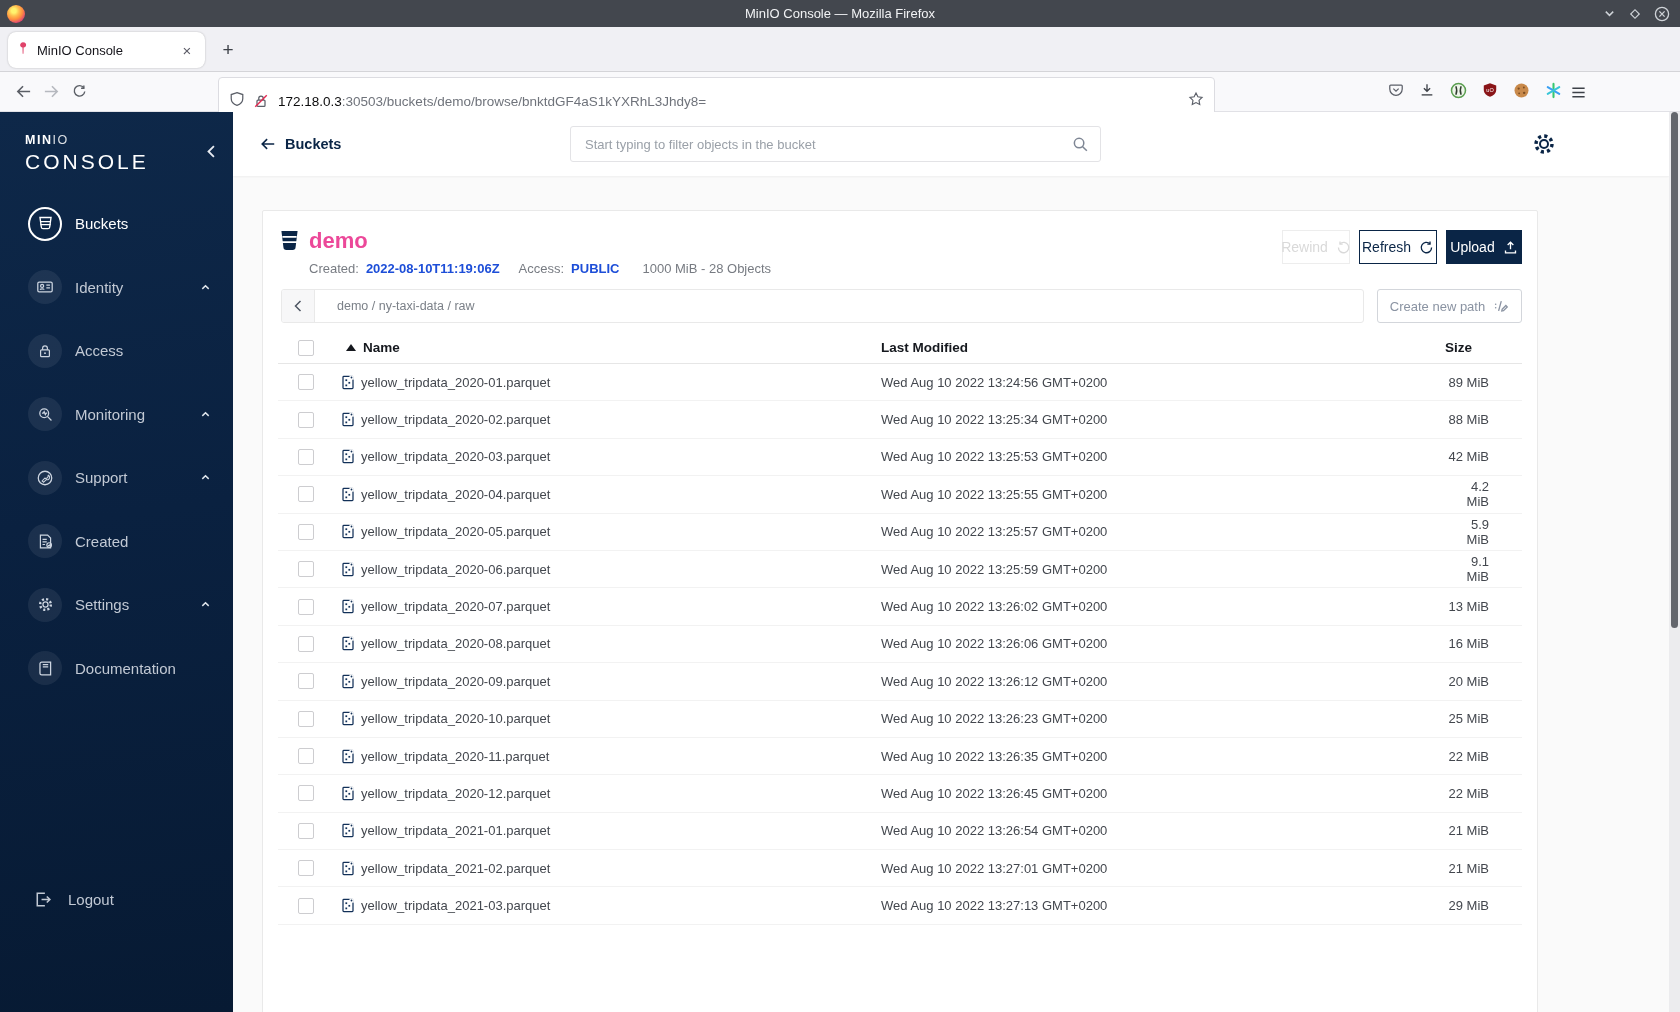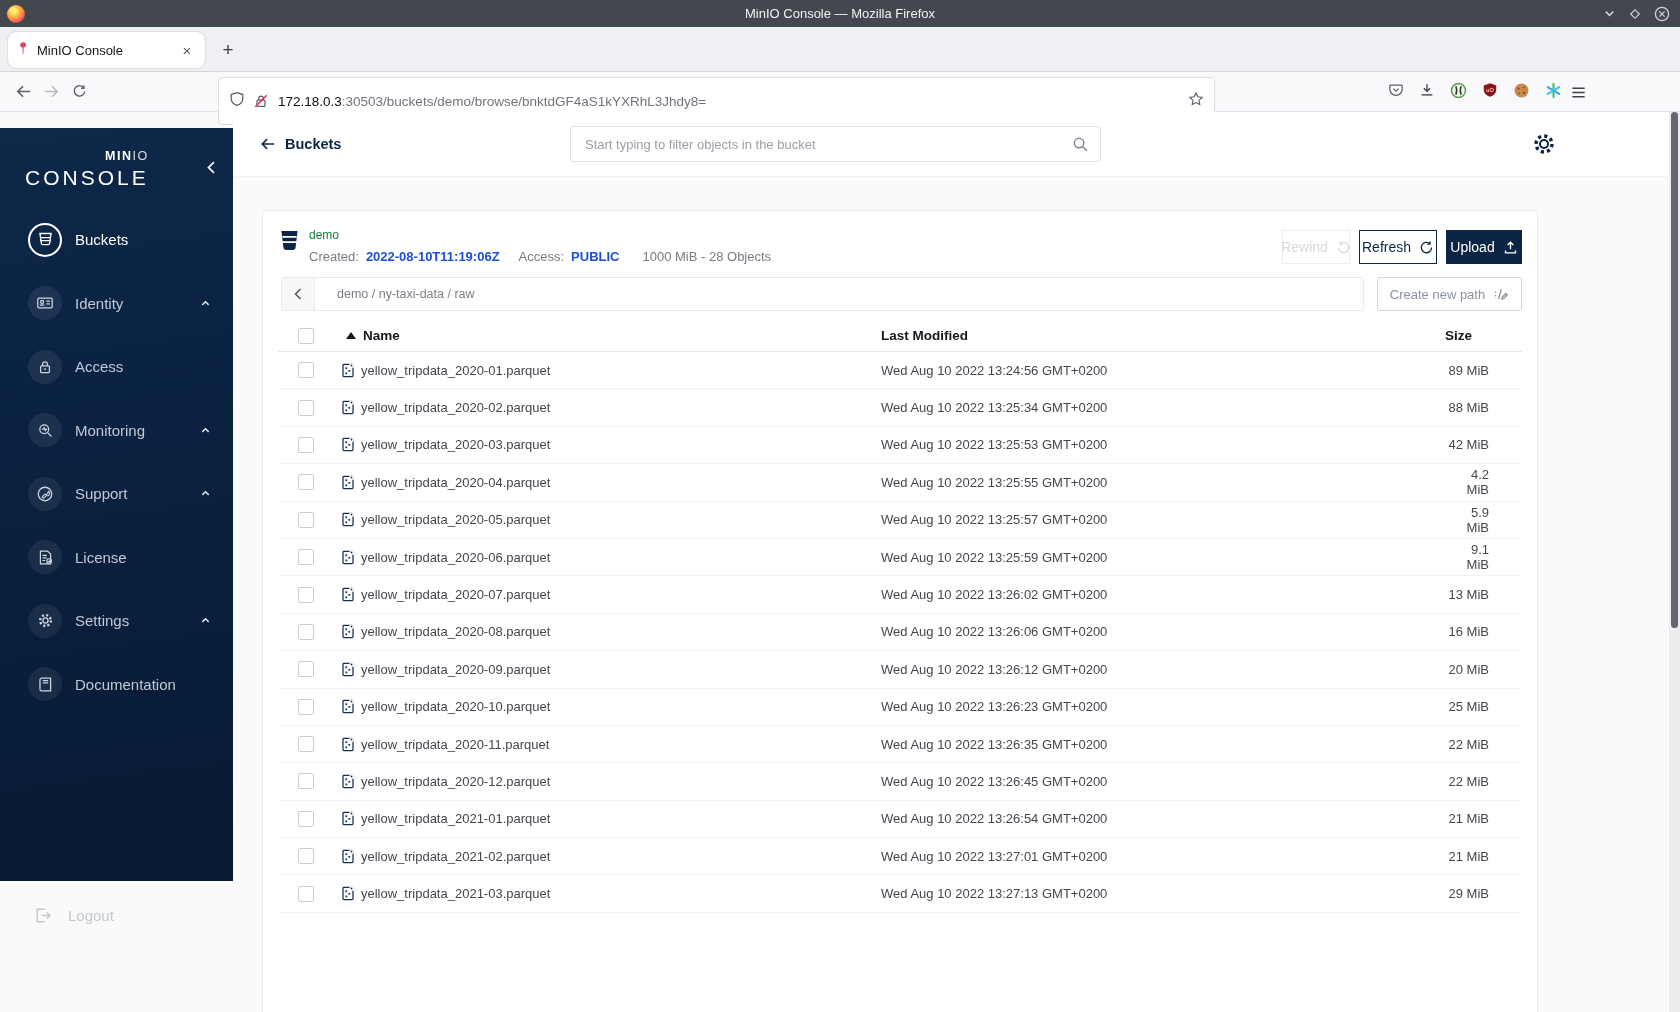--- a/index.html
+++ b/index.html
@@ -26,22 +26,22 @@
   .nav-btn.back { margin-left:9px; }
   .nav-btn.fwd { color:#b6b9bf; }
   #urlbar { position:absolute; left:218px; top:5px; width:997px; height:48px; background:#fff; border:1px solid #dcdce1; border-radius:4px; display:flex; align-items:center; padding:0 10px; }
   .url-text { font-size:13.5px; margin-left:9px; flex:1; white-space:nowrap; overflow:hidden; }
   .url-host { color:#0c0c0d; }
   .url-rest { color:#6f737b; }
   .ext-icons { position:absolute; right:118px; top:0; height:40px; display:flex; align-items:center; gap:15px; }
   .menu-btn { position:absolute; right:88px; top:6px; width:28px; height:28px; display:flex; align-items:center; justify-content:center; }
 
   
-  #sidebar { position:absolute; left:0; top:128px; width:233px; height:753px;
-    background:linear-gradient(172deg, #0e2849 0%, #0a2140 45%, #071a33 100%);text-align:right; }
+  #sidebar { position:absolute; left:0; top:112px; width:233px; height:900px;
+    background:linear-gradient(172deg, #0e2849 0%, #0a2140 45%, #071a33 100%); }
   .logo { position:absolute; left:25px; top:22px; color:#fff; line-height:1; }
   .logo-row1 { font-size:12.5px; letter-spacing:1.5px; }
   .logo-row1 b { font-weight:bold; }
   .logo-row1 .lt { font-weight:normal; opacity:.85; }
   .logo-row2 { font-size:21px; letter-spacing:3px; font-weight:400; margin-top:4px; color:#fff; }
   .collapse-btn { position:absolute; right:16px; top:32px; color:#e8ecf2; }
   #side-menu { position:absolute; left:0; top:80px; width:233px; }
   .side-item { height:63.5px; display:flex; align-items:center; padding-left:28px; position:relative; cursor:pointer; }
   .side-icon { width:34px; height:34px; border-radius:50%; background:rgba(255,255,255,.07); display:flex; align-items:center; justify-content:center; color:#cdd5e0; flex:none; }
   .side-item.active .side-icon { background:transparent; border:2px solid #fff; color:#fff; }
@@ -59,21 +59,21 @@
   #search-wrap { position:absolute; left:337px; top:14px; width:531px; height:36px; border:1px solid #e3e3e6; border-radius:3px; background:#fff; display:flex; align-items:center; }
   #search-input { flex:1; border:none; outline:none; font-size:13px; color:#444; padding:0 14px; font-family:"Liberation Sans",sans-serif; background:transparent; }
   #search-input::placeholder { color:#9aa0a8; }
   .search-ic { margin-right:11px; display:flex; }
   .gear-btn { position:absolute; right:113px; top:20px; color:#0a2546; cursor:pointer; display:flex; }
 
   
   #card { position:absolute; left:29px; top:98px; width:1276px; height:812px; background:#fff; border:1px solid #e9e9e9; border-radius:2px; }
   .bucket-row { display:flex; padding:17px 15px 0 15px; }
   .bucket-ic { margin:2px 10px 0 2px; }
-  .bucket-name { font-size:12px; font-weight:normal; color:#15803d; }
+  .bucket-name { font-size:22px; font-weight:bold; color:#ec4899; }
   .bucket-meta { margin-top:7px; font-size:13px; color:#777b82; display:flex; gap:7px; align-items:baseline; }
   .bucket-meta .val { font-weight:bold; color:#1d4ed8; margin-right:12px; }
   .bucket-meta .plain { margin-left:4px; }
   .hdr-buttons { margin-left:auto; display:flex; gap:9px; align-items:flex-start; padding-top:2px; }
   .btn { height:34px; border-radius:0; font-size:14px; display:flex; align-items:center; justify-content:center; gap:8px; cursor:pointer; background:#fff; font-family:"Liberation Sans",sans-serif; }
   .btn-rewind { width:68px; border:1px solid #ededed; color:#d9d9d9; cursor:default; }
   .btn-refresh { width:78px; border:1px solid #0a2546; color:#0a2546; }
   .btn-upload { width:76px; border:1px solid #0a2546; background:#0a2546; color:#fff; }
 
   .path-row { margin:13px 15px 0 15px; padding-left:3px; display:flex; }
@@ -293,21 +293,21 @@
 
   <div class="side-item">
     <span class="side-icon">
           <svg viewBox="0 0 20 20" width="17" height="17" fill="none" stroke="currentColor" stroke-width="1.4">
             <path d="M4 2.5h8.5L16 6v11.5H4Z"></path>
             <path d="M6.5 7.5h5M6.5 10.5h5M6.5 13.5h3"></path>
             <circle cx="14.3" cy="14.2" r="2.7"></circle>
             <path d="m13.2 14.2.9.9 1.5-1.7"></path>
           </svg>
         </span>
-    <span class="side-label">License</span>
+    <span class="side-label">Created</span>
 
   </div>
 
   <div class="side-item">
     <span class="side-icon">
           <svg viewBox="0 0 20 20" width="17" height="17" fill="none" stroke="currentColor">
             <circle cx="10" cy="10" r="6.3" stroke-width="2.8" stroke-dasharray="2.47 2.47"></circle>
             <circle cx="10" cy="10" r="3" stroke-width="1.5"></circle>
           </svg>
         </span>

